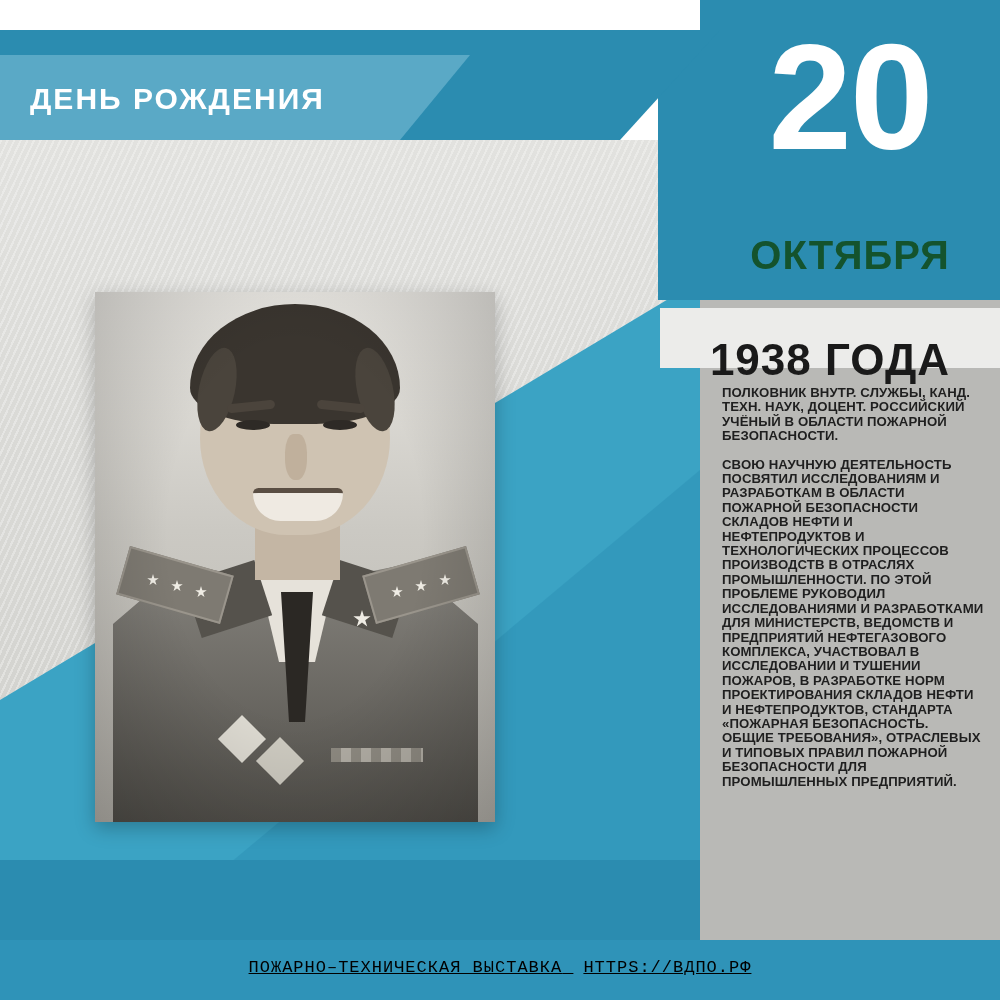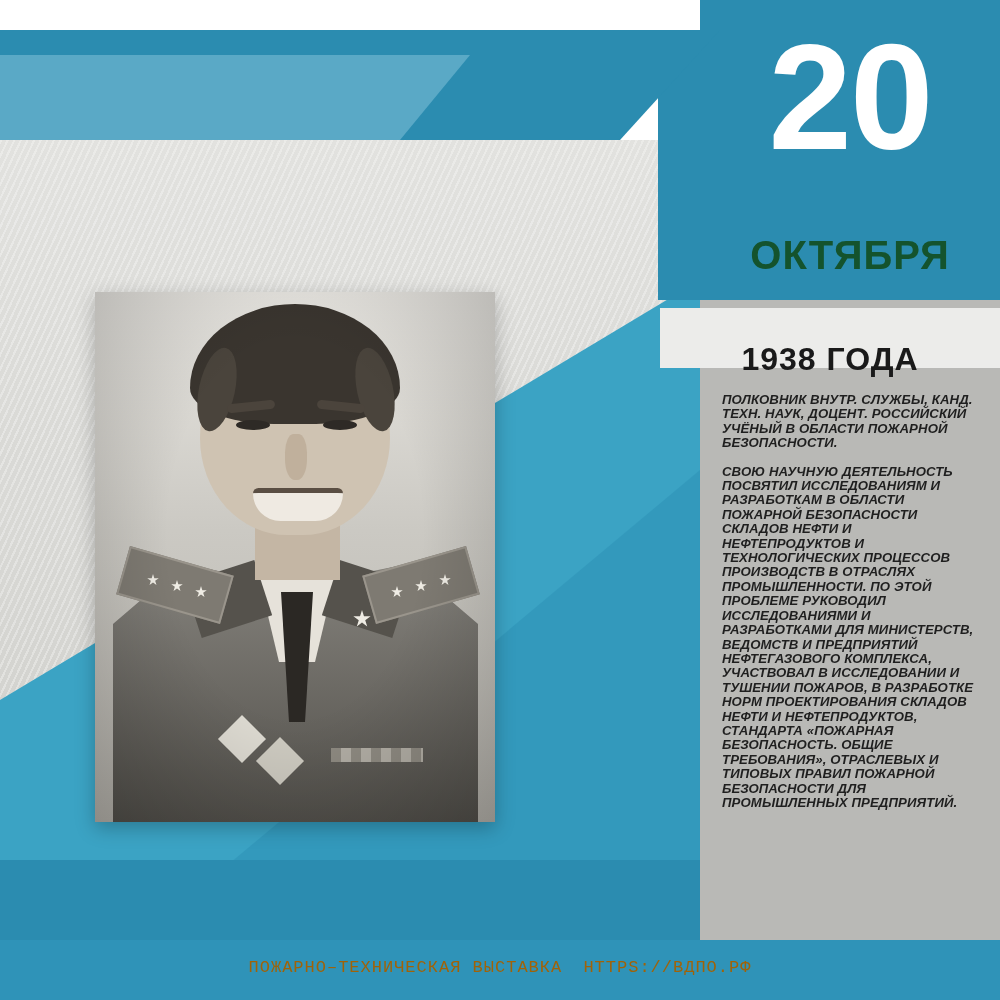--- a/index.html
+++ b/index.html
@@ -87,21 +87,21 @@
     text-align:center;
     font-size:40px;line-height:40px;font-weight:bold;color:#14532d;
     letter-spacing:1px;
   }
   .year-box{
     position:absolute;left:660px;top:308px;width:340px;height:60px;
     background:#ececea;
     display:flex;align-items:center;justify-content:center;
   }
   .year-box span{
-    font-size:32px;font-weight:bold;color:#1a1a1a;letter-spacing:1px;margin-top:43px;
+    font-size:44px;font-weight:bold;color:#1a1a1a;letter-spacing:1px;margin-top:43px;
   }
   
   .name{
     position:absolute;left:150px;top:182px;width:430px;
     text-align:right;
     color:#1a3a4a;
     font-size:33px;line-height:40px;font-weight:bold;
     letter-spacing:1px;
   }
   .name .l2{display:block;}
@@ -230,47 +230,48 @@
   }
   
   .bio{
     position:absolute;left:722px;top:386px;width:262px;
     color:#1f1f1f;
     font-size:13.2px;line-height:14.4px;
     font-weight:bold;
     letter-spacing:.1px;
     text-transform:uppercase;
   }
-  .bio p{margin:7px 0 14px 0;font-style:italic;}
+  .bio p{margin:0 0 14px 0;}
   
   .footer-text{
     position:absolute;left:0;top:958px;width:1000px;
-    text-align:center;color:#a16207;
+    text-align:center;color:#000000;
     font-family:"Liberation Mono", monospace;
-    font-size:17px;letter-spacing:1px;
+    font-size:17px;letter-spacing:1px;text-decoration:underline;
   }
   .footer-text .url{margin-left:10px;}
 </style>
 </head>
 <body>
 
 <div class="poster">
 
   <div class="bg-white"></div>
   <div class="gray-wall"></div>
   <div class="gray-wall-texture"></div>
   <div class="teal-diag"></div>
   <div class="teal-diag2"></div>
   <div class="teal-bottom"></div>
   <div class="right-panel"></div>
   <div class="right-teal"></div>
   <div class="right-teal-notch"></div>
   <div class="band-teal-skew"></div>
   <div class="band-teal-light"></div>
 
+  <div class="birthday-label">ДЕНЬ РОЖДЕНИЯ</div>
 
   <div class="day">20</div>
   <div class="month">ОКТЯБРЯ</div>
   <div class="year-box">
     <span>1938 ГОДА</span>
   </div>
 
   <div class="name">
   </div>
 

